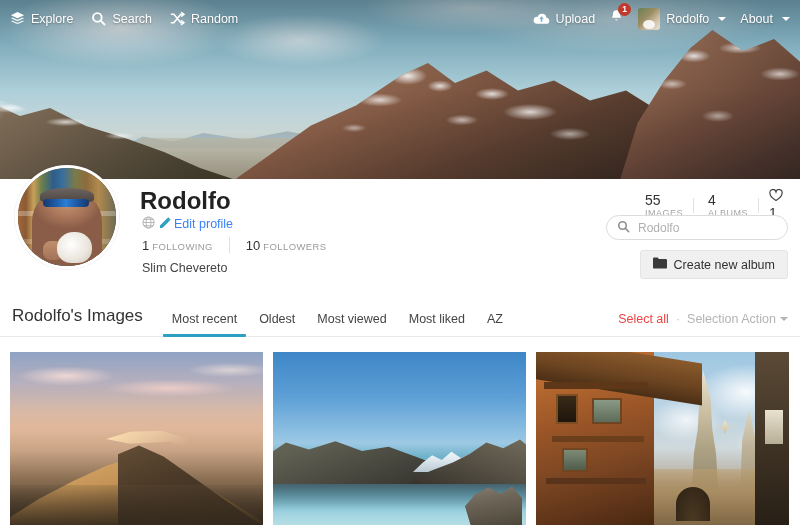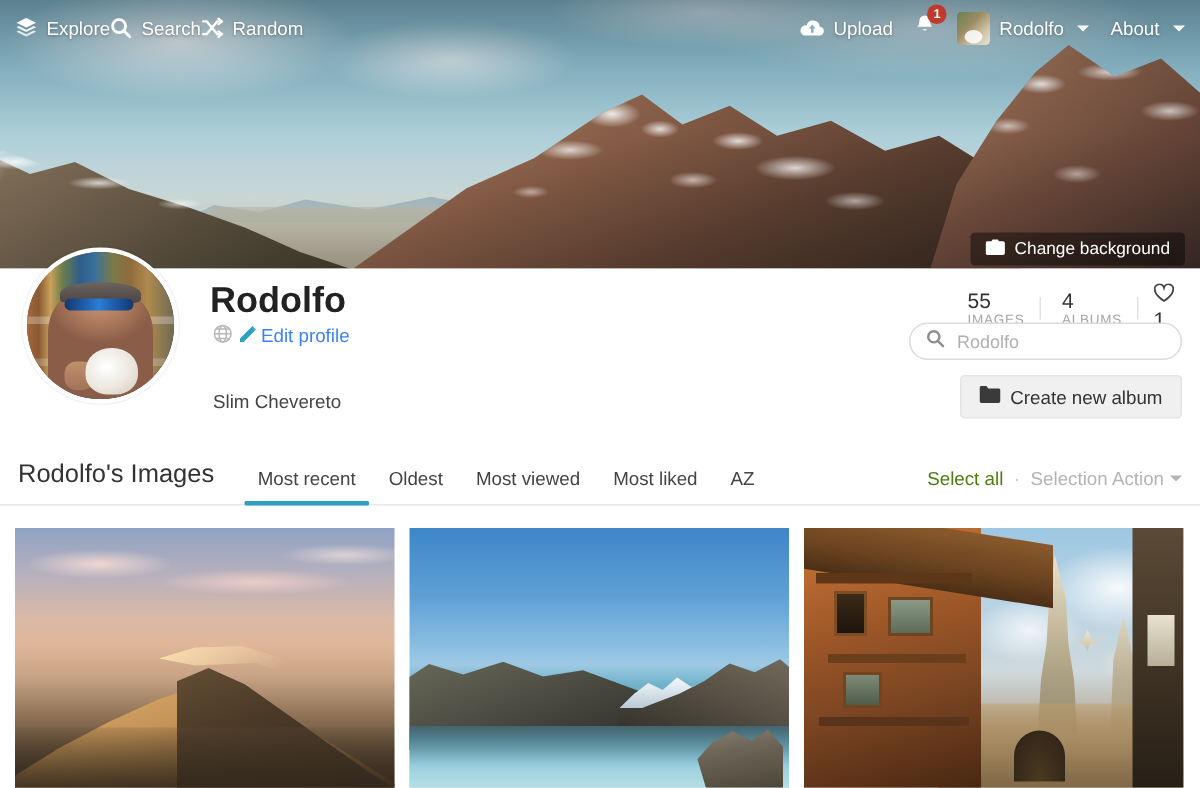--- a/index.html
+++ b/index.html
@@ -102,21 +102,21 @@
 
   
   .topnav {
     position: absolute; top: 0; left: 0; width: 800px; height: 37px;
     display: flex; align-items: center;
     padding: 0 10px;
     color: #fff;
     z-index: 20;
     text-shadow: 0 1px 2px rgba(0,0,0,.35);
   }
-  .nav-left { display: flex; align-items: center; }
+  .nav-left { display: flex; align-items: center; gap: 18px; }
   .nav-right { display: flex; align-items: center; gap: 14px; margin-left: auto; }
   .nav-item {
     display: flex; align-items: center; gap: 6px;
     font-size: 12.5px; color: #fff; cursor: pointer;
     white-space: nowrap;
   }
   .nav-item svg { display: block; }
   .nav-caret {
     display: inline-block; width: 0; height: 0; margin-left: 3px;
     border-left: 4px solid transparent; border-right: 4px solid transparent;
@@ -273,21 +273,21 @@
     cursor: pointer; position: relative; white-space: nowrap;
   }
   .tab.active::after {
     content: ""; position: absolute; left: 2px; right: 2px; bottom: -1px;
     height: 3px; background: #2c9fc2; border-radius: 1px;
   }
   .sel-actions {
     margin-left: auto; display: flex; align-items: center; gap: 7px;
     font-size: 12.5px; padding-bottom: 10px;
   }
-  .sel-all { color: #4d7c0f; cursor: pointer; }
+  .sel-all { color: #ef4444; cursor: pointer; }
   .sel-dot { color: #c5c5c5; }
   .sel-action { color: #b4b4b4; cursor: pointer; display: flex; align-items: center; gap: 4px; }
   .caret-grey {
     display: inline-block; width: 0; height: 0;
     border-left: 4px solid transparent; border-right: 4px solid transparent;
     border-top: 4.5px solid #b4b4b4;
   }
 
   
   .gallery {
@@ -495,28 +495,20 @@
         <span class="nav-caret"></span>
       </div>
 
       <div class="nav-item">
         <span>About</span>
         <span class="nav-caret"></span>
       </div>
     </div>
   </div>
 
-  <div class="change-bg">
-    <span>
-      <svg width="13" height="11" viewBox="0 0 14 12" fill="#fff">
-        <path d="M5 0.8 4.3 2H1.4A1.4 1.4 0 0 0 0 3.4v7.2A1.4 1.4 0 0 0 1.4 12h11.2A1.4 1.4 0 0 0 14 10.6V3.4A1.4 1.4 0 0 0 12.6 2H9.7L9 .8H5z"></path>
-      </svg>
-    </span>
-    <span>Change background</span>
-  </div>
 
   <div class="profile">
 
     <div class="avatar-big">
       <div class="av-bg"></div>
       <div class="av-shelf"></div>
       <div class="av-shelf2"></div>
       <div class="av-person"></div>
       <div class="av-hair"></div>
       <div class="av-glasses"></div>
@@ -540,20 +532,29 @@
         <span>
           <svg width="11" height="11" viewBox="0 0 12 12" fill="#2c9fc2">
             <path d="M0 9.4 8.2 1.2l2.6 2.6L2.6 12H0V9.4z"></path>
             <path d="M9 .4 11.6 3l-.9.9L8.1 1.3 9 .4z"></path>
           </svg>
         </span>
         <span>Edit profile</span>
       </span>
     </div>
 
+    <div class="p-counts">
+      <span>
+        <span class="cnum">1</span><span class="clabel">FOLLOWING</span>
+      </span>
+      <span class="vdiv"></span>
+      <span>
+        <span class="cnum">10</span><span class="clabel">FOLLOWERS</span>
+      </span>
+    </div>
 
     <div class="p-bio">Slim Chevereto</div>
 
     <div class="stats">
       <span class="stat">
         <span class="snum">55</span>
         <span class="slabel">IMAGES</span>
       </span>
       <span class="sdiv"></span>
       <span class="stat">

